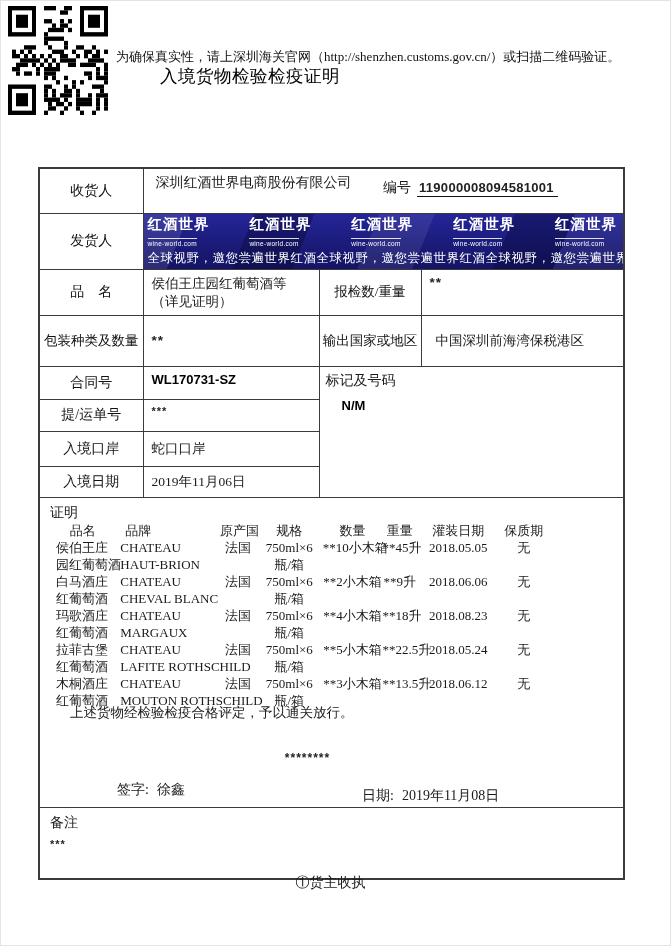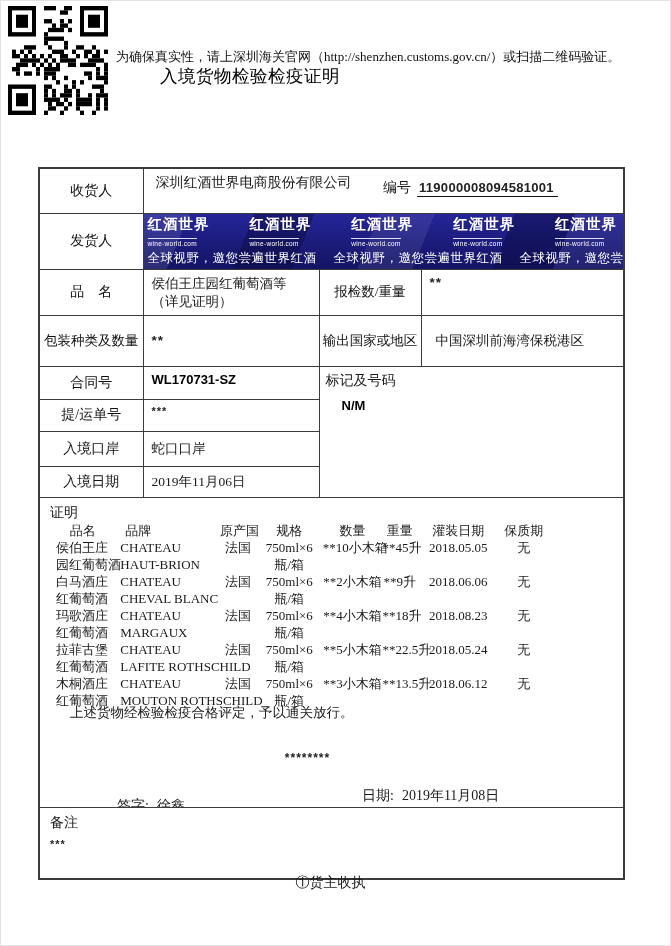--- a/index.html
+++ b/index.html
@@ -49,40 +49,40 @@
     padding:3px 6px 2px 4px; color:#fff;
     background:
       linear-gradient(112deg, rgba(255,255,255,0.10) 0 9%, rgba(255,255,255,0) 9% 22%, rgba(10,10,60,0.45) 22% 34%, rgba(255,255,255,0) 34% 47%, rgba(255,255,255,0.08) 47% 58%, rgba(255,255,255,0) 58% 74%, rgba(8,8,55,0.4) 74% 86%, rgba(255,255,255,0.06) 86%),
       linear-gradient(180deg, #25259a 0%, #1b1b7a 55%, #141465 100%); }
   .banner-logos { display:flex; justify-content:space-between; }
   .logo { text-align:left; }
   .logo-cn { font-family:"Liberation Sans", sans-serif; font-weight:bold; font-size:14.5px;
     letter-spacing:1px; line-height:15px; }
   .logo-en { font-size:6.5px; font-family:"Liberation Sans", sans-serif; letter-spacing:0.3px;
     border-top:1px solid rgba(255,255,255,0.85); display:inline-block; padding-top:1px; line-height:7px; }
-  .banner-slogans { display:flex; justify-content:space-around;gap:17px; }
+  .banner-slogans { display:flex; justify-content:space-around; }
   .slogan { font-size:12.5px; letter-spacing:0.5px; white-space:nowrap; }
 
   
   td.marks { vertical-align:top; padding:5px 6px; font-size:14px; }
   .marks-val { margin:8px 0 0 16px; }
 
   
   td.cert-cell { vertical-align:top; position:relative; padding:0; }
   .cert-label { position:absolute; left:10px; top:6px; font-size:14px; }
   table.wine { position:absolute; left:0; top:24px; width:500px;
     border-collapse:collapse; table-layout:fixed; font-size:13px;margin-left:8px; }
   table.wine td, table.wine th { border:none; padding:0; font-weight:normal;
     white-space:nowrap; overflow:visible; line-height:17px; height:17px; text-align:center; }
   table.wine .c-name { text-align:left; padding-left:8px; }
   table.wine .c-brand { text-align:left; padding-left:3px; }
   table.wine th.c-brand { padding-left:8px; }
   .conclusion { position:absolute; left:30px; top:206px; font-size:13.5px; white-space:nowrap; }
   .cert-ast { position:absolute; left:0; top:253px; width:100%; padding-right:48px; text-align:center; }
-  .sign { position:absolute; left:77px; top:299px; font-size:14px; }
+  .sign { position:absolute; left:77px; top:283px; font-size:14px; }
   .sign-date { position:absolute; left:322px; top:289px; font-size:14px; }
   .sp { display:inline-block; width:8px; }
 
   
   td.remarks-cell { vertical-align:top; padding:6px 10px; font-size:14px; }
   .remarks-val { margin-top:6px; }
 
   .footer-note { position:absolute; left:38px; top:874px; width:585px; text-align:center; font-size:14px; }
 </style>
 </head>

